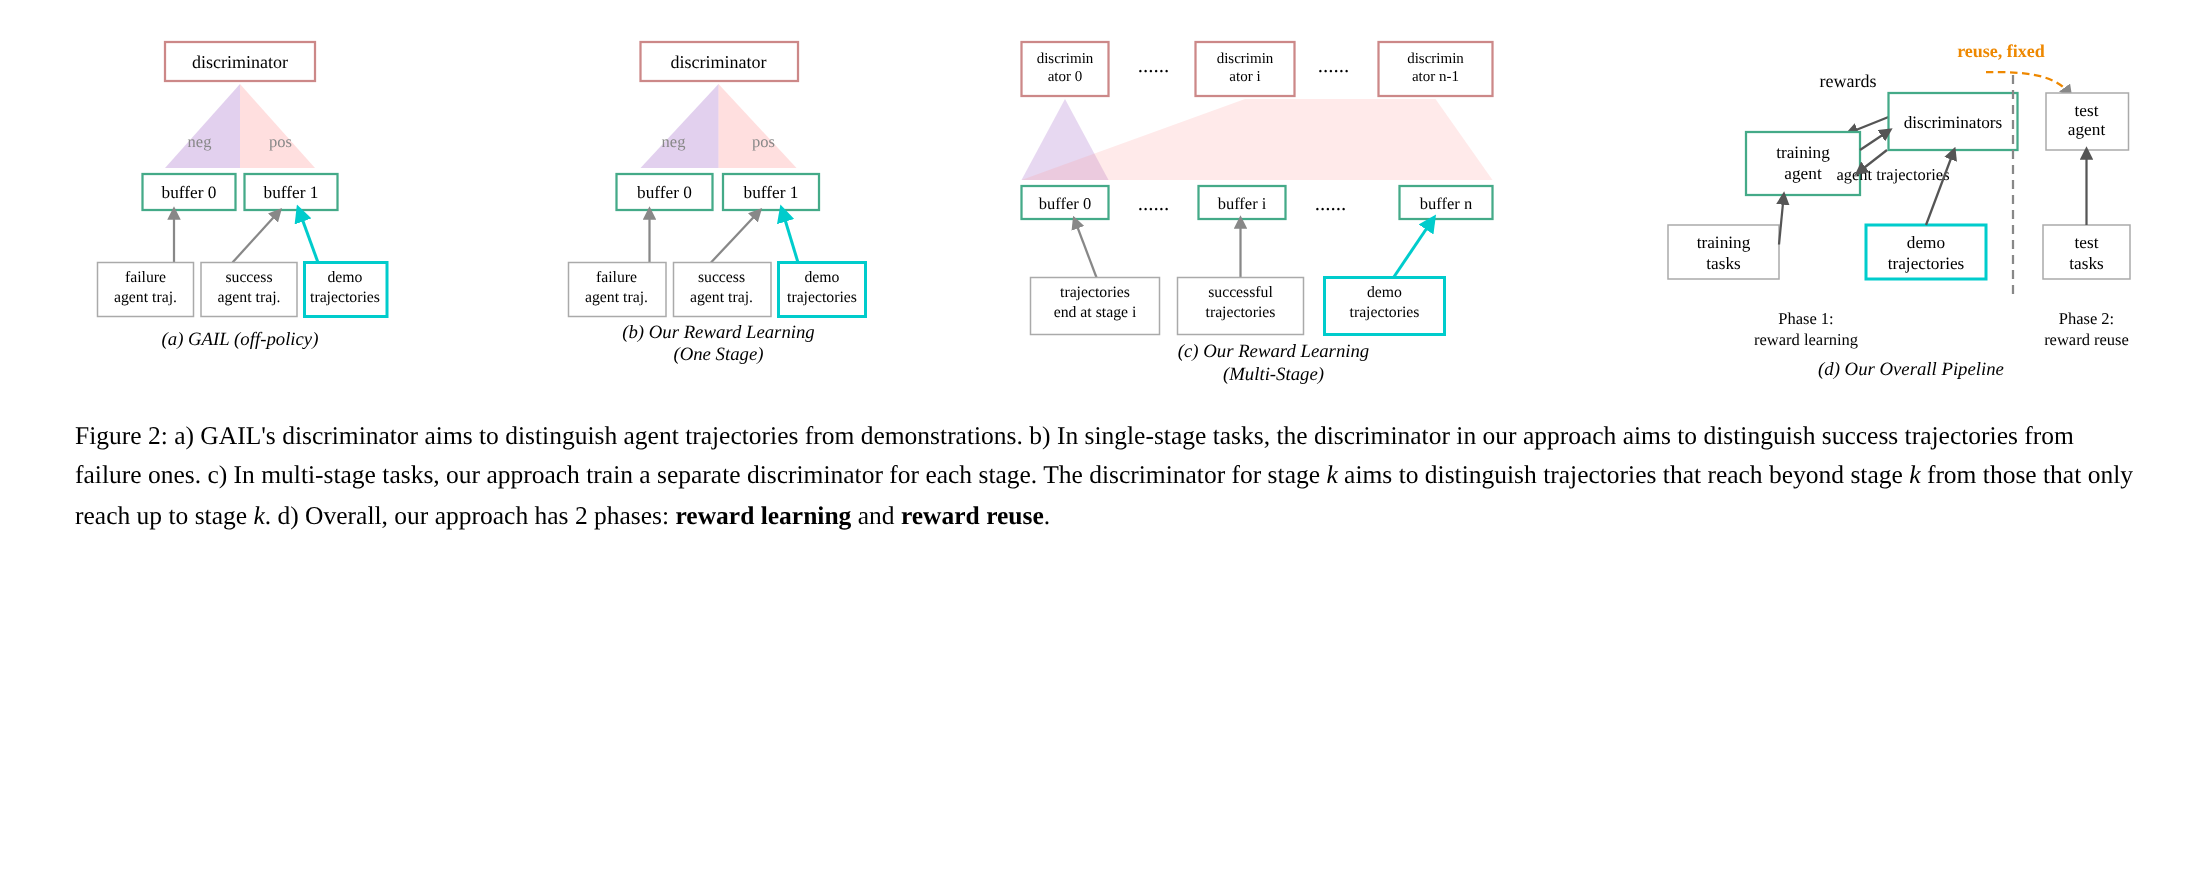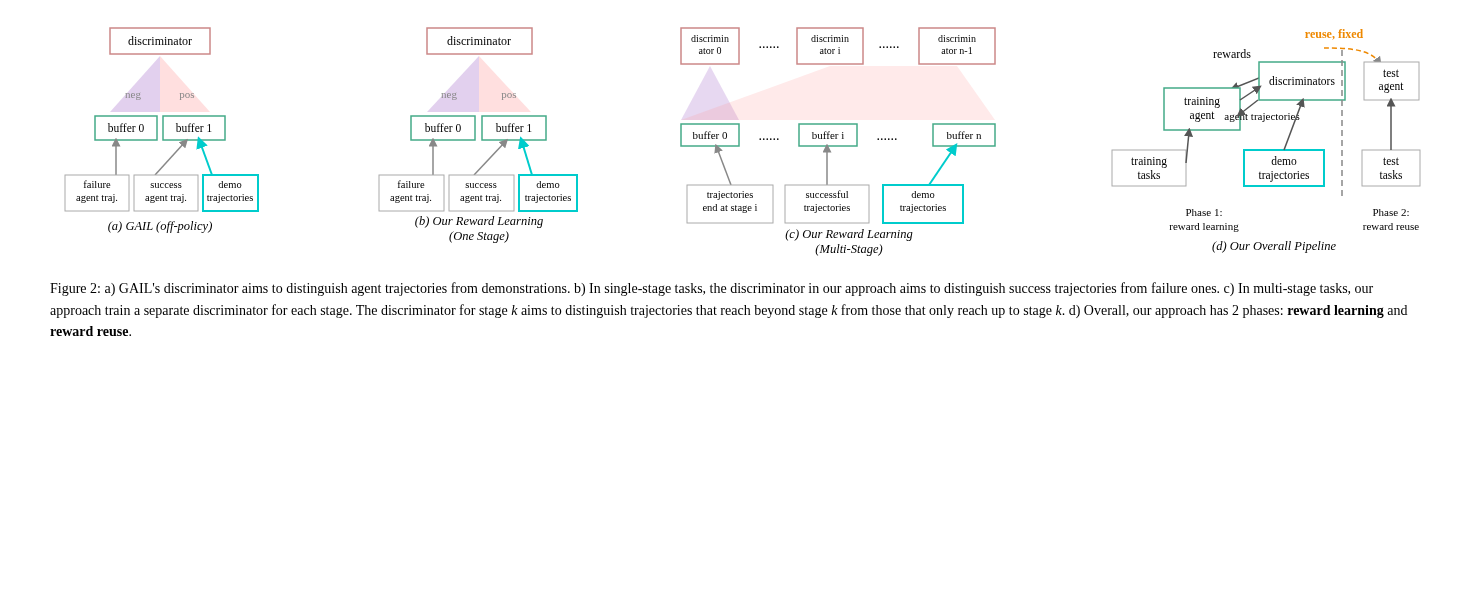--- a/index.html
+++ b/index.html
@@ -32,21 +32,21 @@
     .panel-c { width: 320px; align-items: center; }
     .panel-d { width: 320px; text-decoration: underline; }
 
     
     .diagram-svg {
       overflow: visible;
     }
 
     
     .figure-caption {
-      font-size: 14px;
+      font-size: 17px;
       line-height: 1.55;
       padding: 0 10px;
       margin-top: 4px;
     }
     .figure-caption b { font-weight: bold; }
   </style>
 </head>
 <body>
 
 <div class="figure-area">

